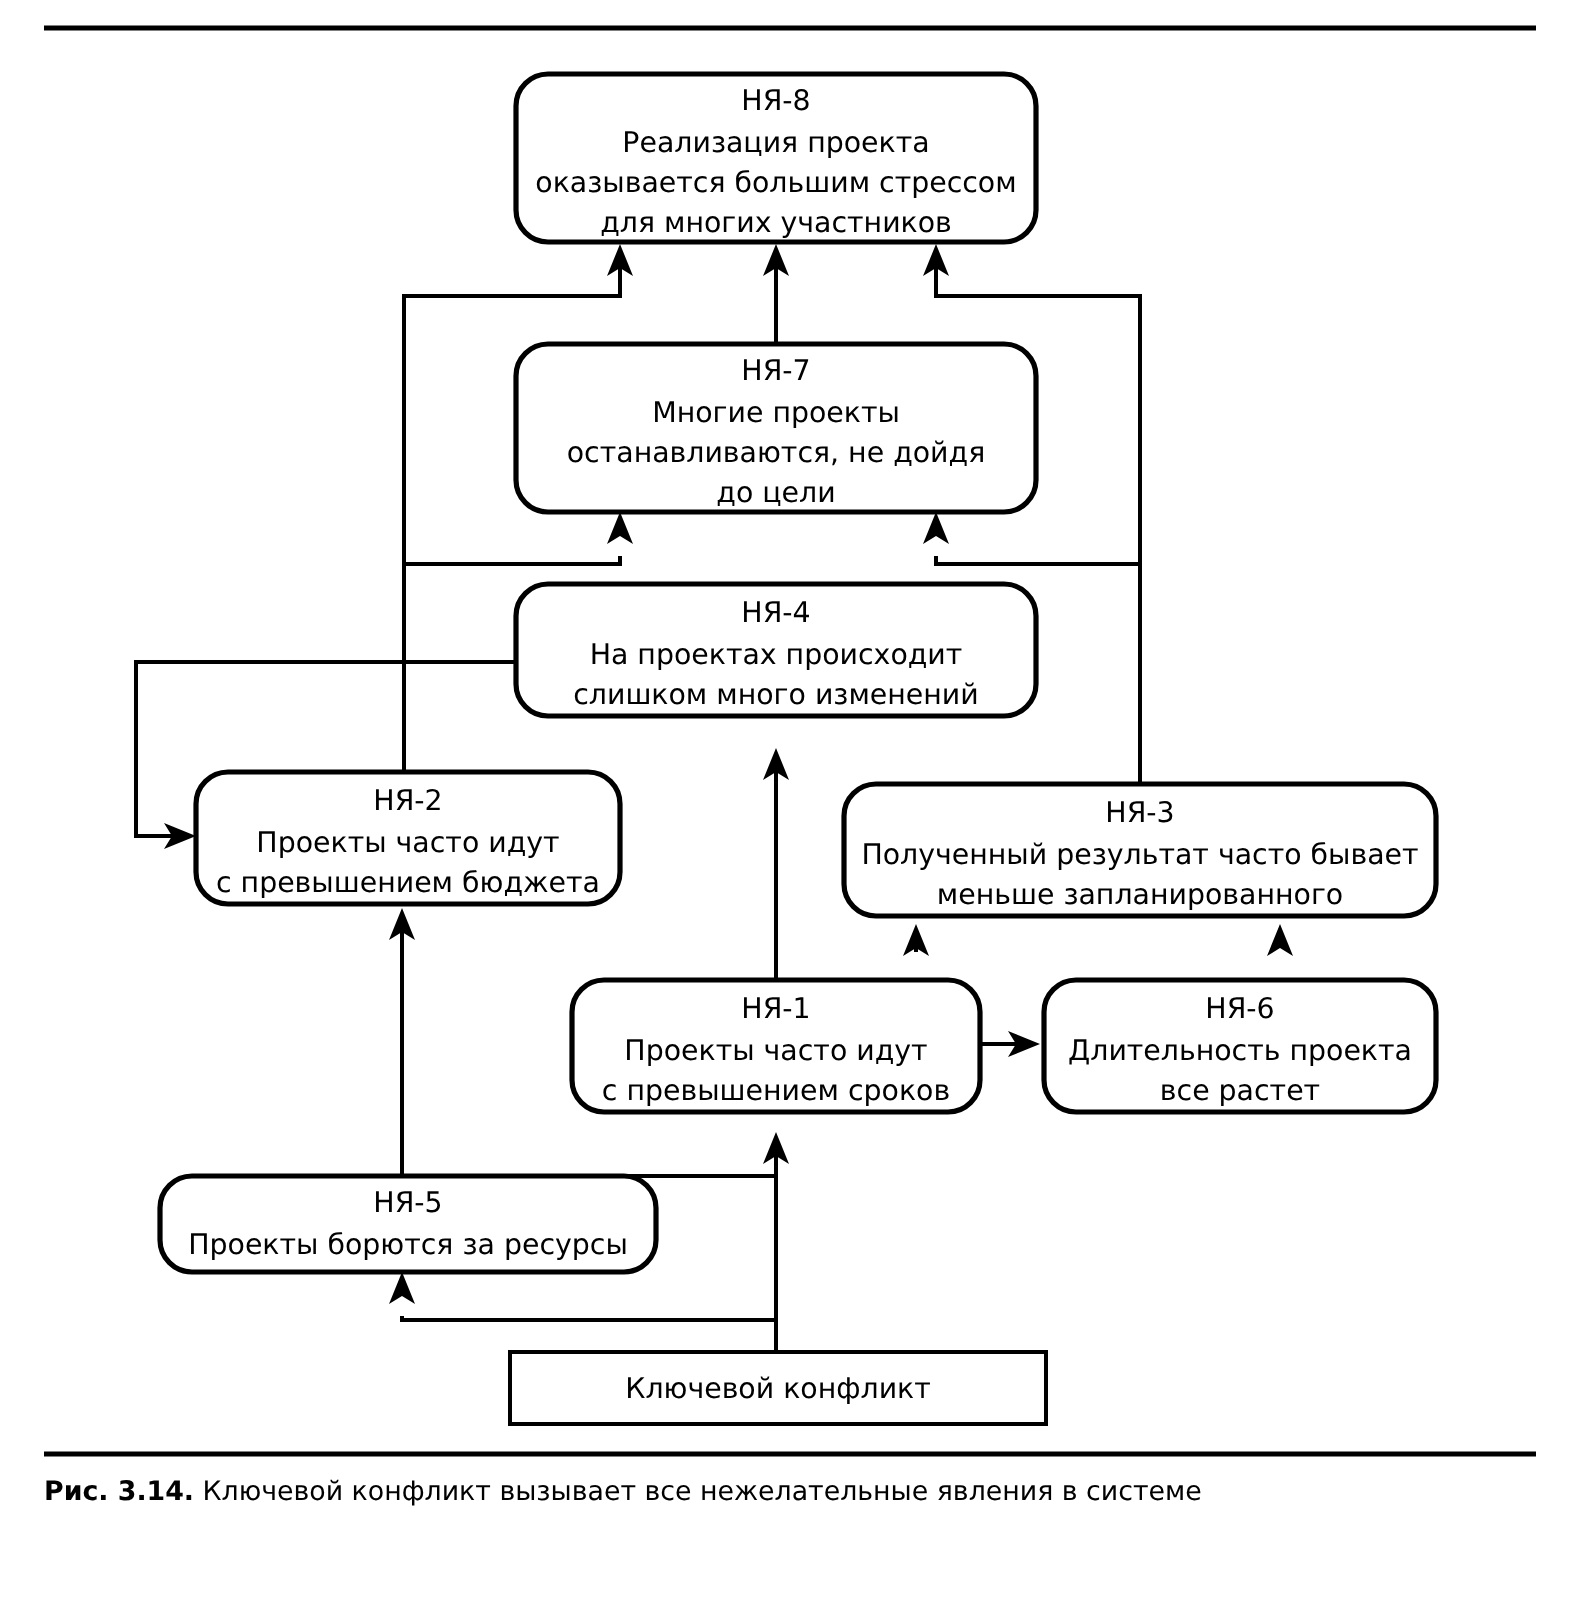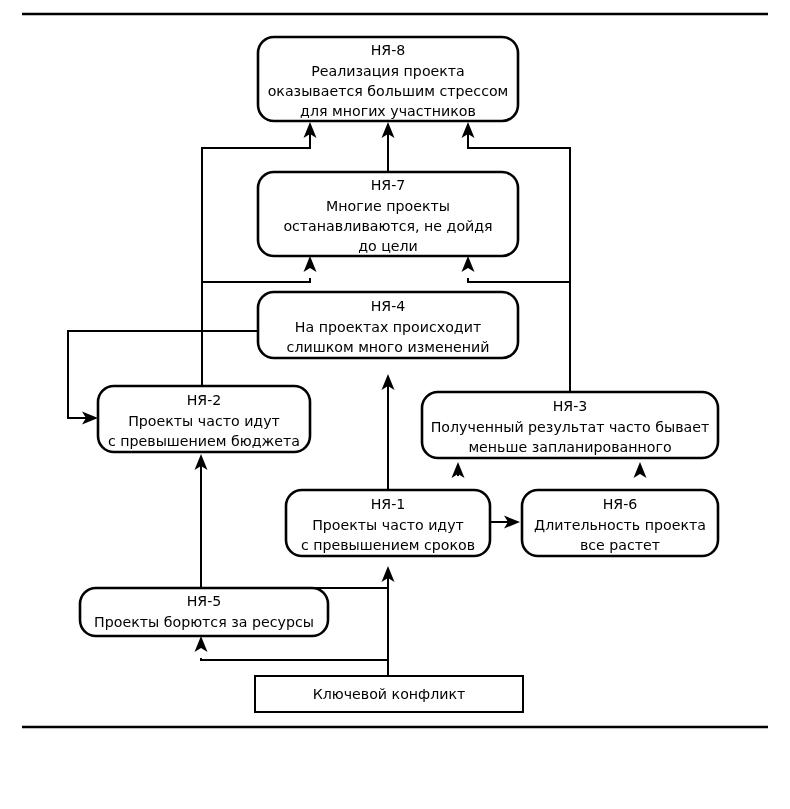--- a/index.html
+++ b/index.html
@@ -223,14 +223,18 @@
       <text class="node-text" x="204" y="623">Проекты борются за ресурсы</text>
     </g>
 
     <g>
       <rect class="node-box-plain" x="255" y="676" width="268" height="36" rx="0" ry="0"></rect>
       <text class="node-text-plain" x="389" y="695">Ключевой конфликт</text>
     </g>
 
   </svg>
 
+  <div class="caption">
+    <b>Рис. 3.14.</b>
+    <span>Ключевой конфликт вызывает все нежелательные явления в системе</span>
+  </div>
 
 </div>
 
 </body></html>

